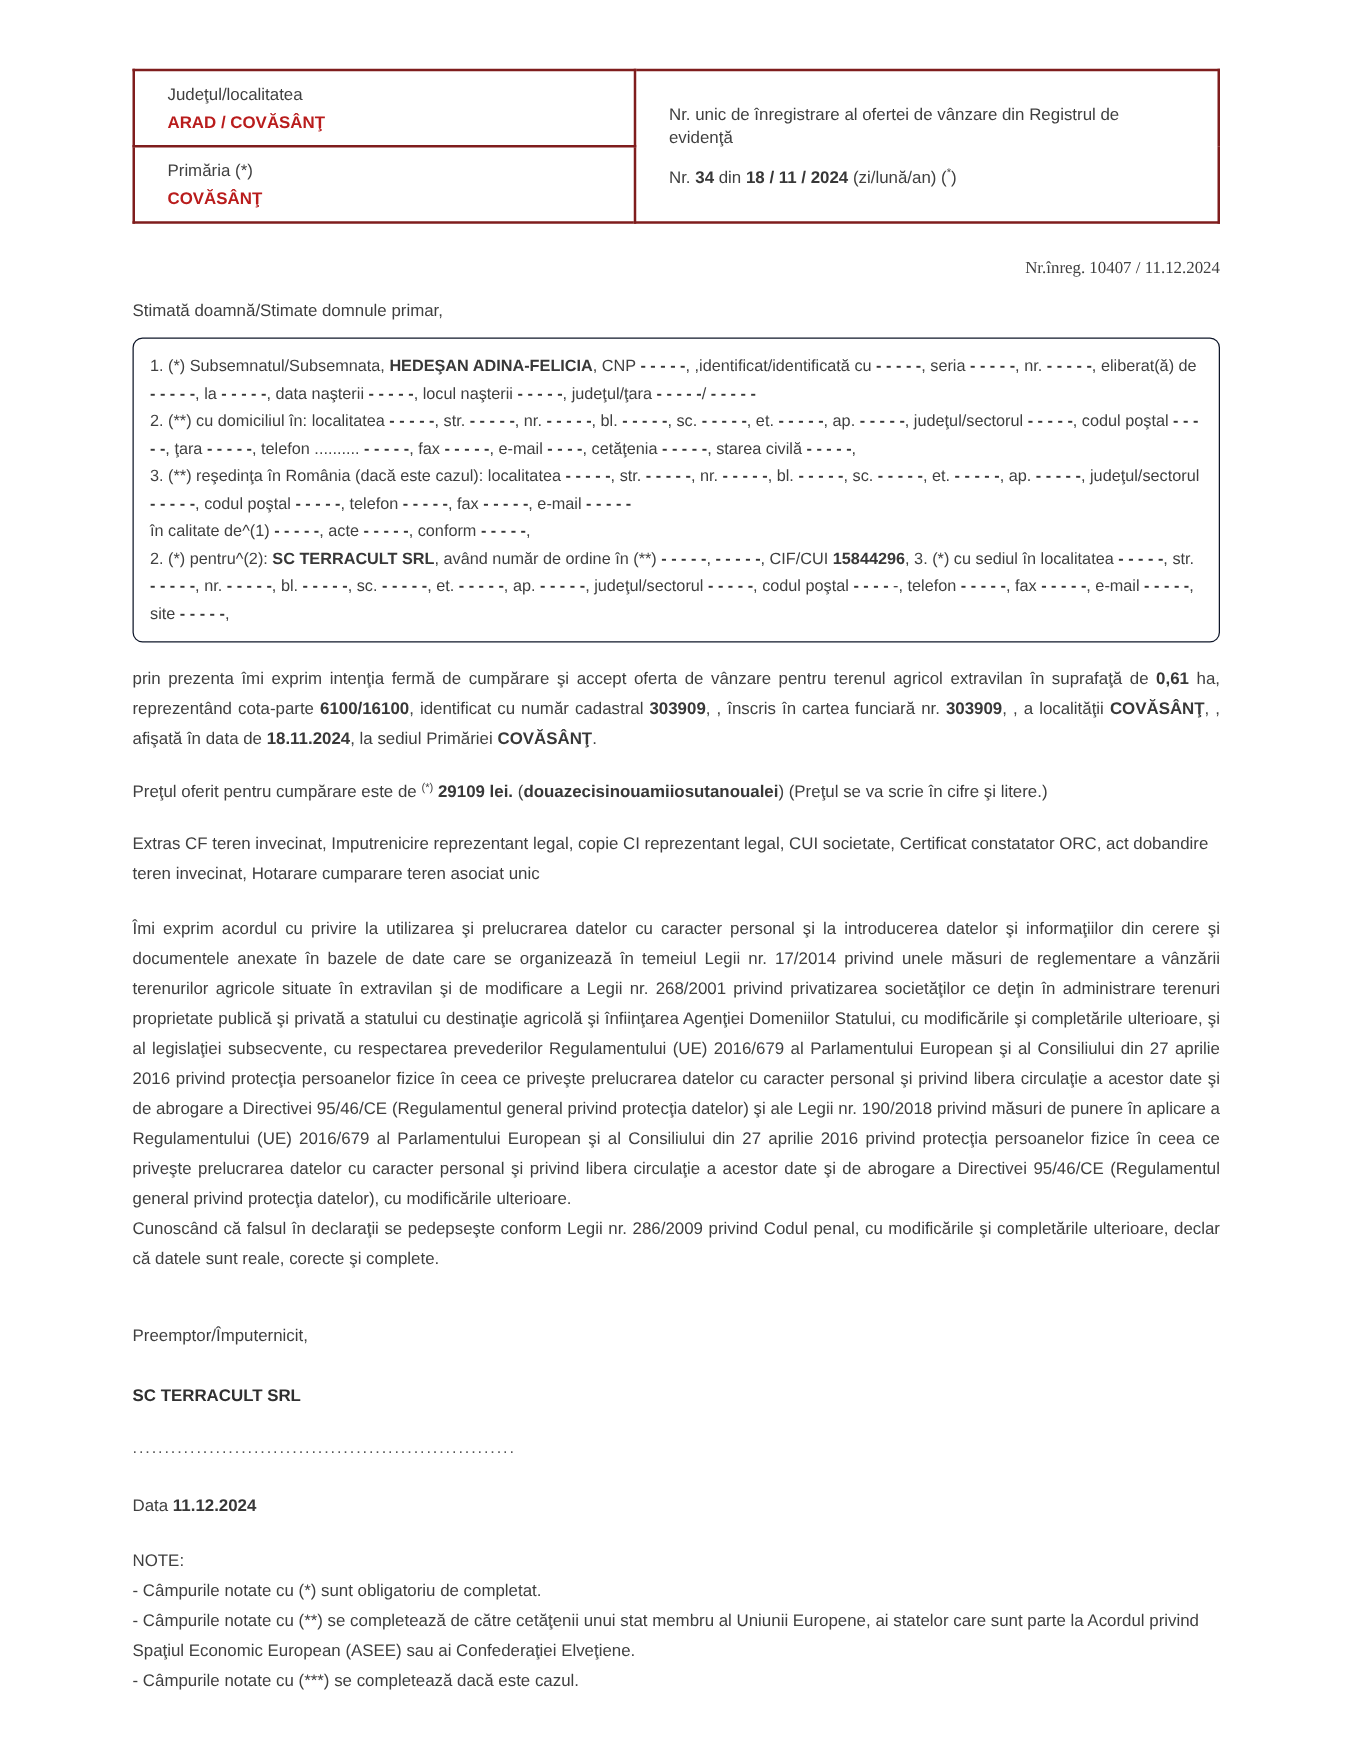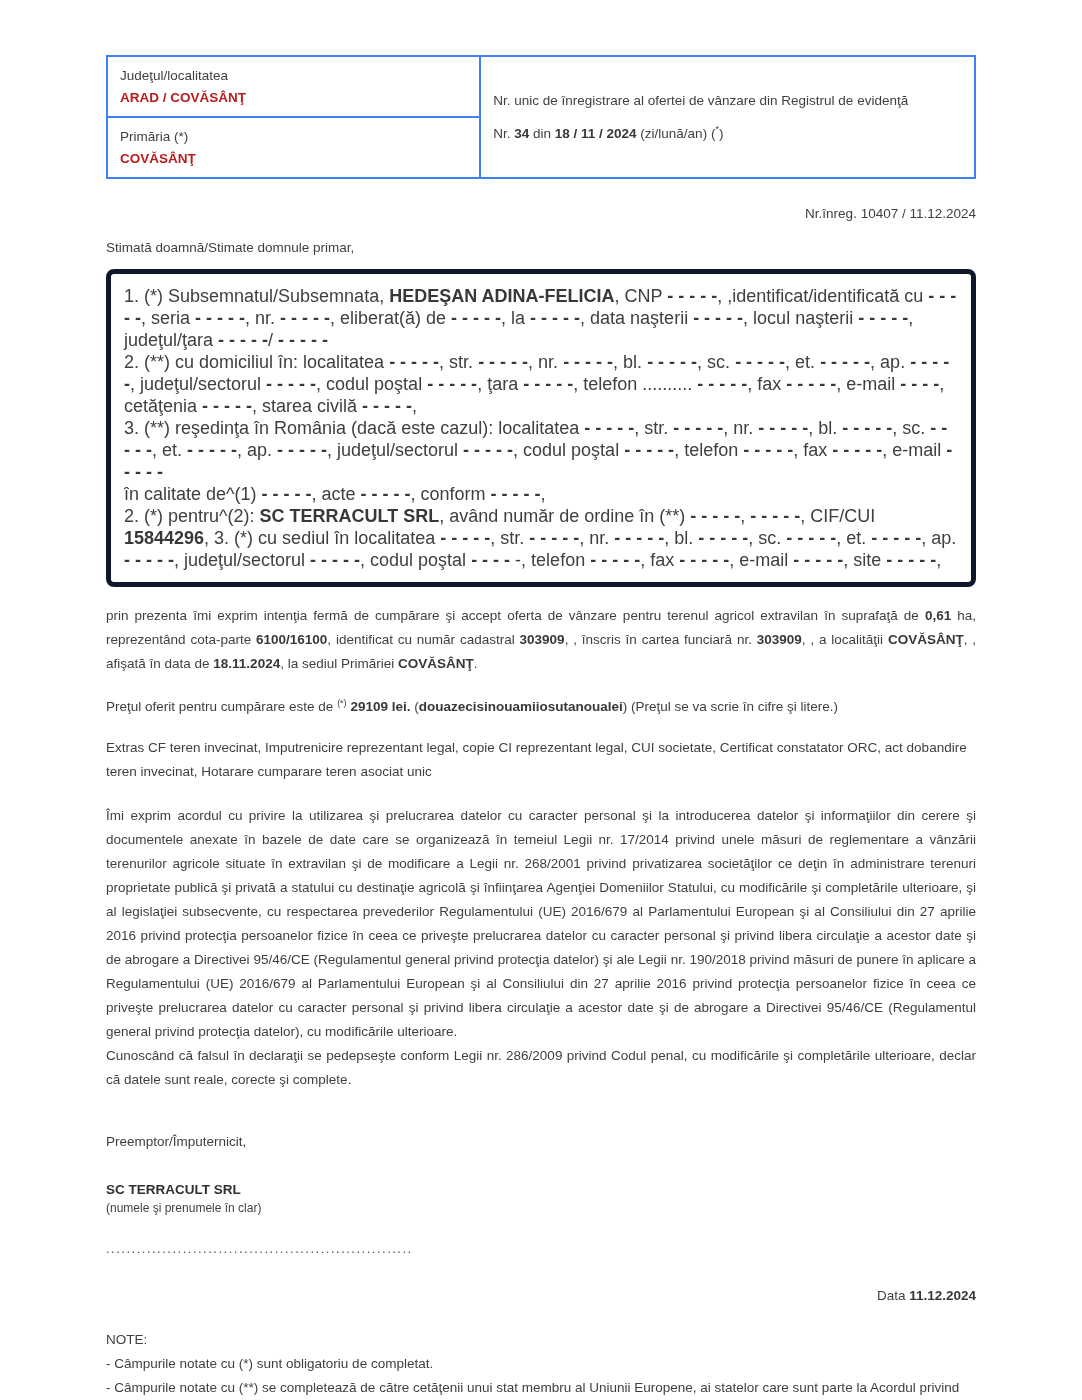--- a/index.html
+++ b/index.html
@@ -8,48 +8,48 @@
     font-family:"Liberation Sans", sans-serif;
     color:#3f3f3f;
     -webkit-font-smoothing:antialiased;
   }
   .page { padding:55px 106px 40px 106px; box-sizing:border-box; }
   b { font-weight:bold; color:#383838; }
   sup { font-size:9px; }
 
   
   .header-table { width:100%; border-collapse:collapse; table-layout:fixed; font-size:13.5px; }
-  .header-table td { border:2px solid #3b82f6; vertical-align:middle; padding:6px 12px; }
+  .header-table td { border:2px solid #7f1d1d; vertical-align:middle; padding:6px 26px; }
   .cell-left { width:40%; height:47px; }
   .cell-label { color:#3f3f3f; margin-bottom:7px; }
   .cell-value { font-weight:bold; color:#b91c1c; }
   .cell-right div { line-height:18px; }
   .cell-right .line2 { margin-top:10px; }
 
-  .reg-line { text-align:right; font-size:13.5px; margin-top:27px; }
+  .reg-line { text-align:right; font-size:13.5px; margin-top:27px;font-family:Liberation Serif, serif; }
   .salutation { font-size:13.5px; margin-top:19px; }
 
   
   .applicant-box {
     margin-top:14px;
-    border:5px solid #0f172a;
+    border:1px solid #0f172a;
     border-radius:8px;
     padding:11px 13px;
-    font-size:18px;
+    font-size:13px;
     line-height:22px;
   }
   .applicant-box p { margin:0; }
 
   .para { font-size:13.5px; line-height:24px; margin:0; }
   .justify { text-align:justify; }
   .mt-14 { margin-top:14px; }
   .mt-17 { margin-top:17px; }
   .mt-20 { margin-top:20px; }
   .mt-26 { margin-top:38px; }
-  .mt-28 { margin-top:28px;text-align:right; }
+  .mt-28 { margin-top:28px; }
 
   .sig-name { font-size:13.5px; font-weight:bold; color:#303030; margin:28px 0 0 0; }
   .sig-note { font-size:12px; margin:4px 0 0 0; }
   .dotted { font-size:13px; letter-spacing:1.5px; color:#555; margin-top:26px; white-space:nowrap; overflow:hidden; }
   .notes p { margin:0; font-size:13.5px; line-height:24px; }
 </style>
 </head>
 <body>
 
 <div class="page">
@@ -96,21 +96,20 @@
   </div>
 
   <div class="mt-20">
     <p class="para justify">Îmi exprim acordul cu privire la utilizarea şi prelucrarea datelor cu caracter personal şi la introducerea datelor şi informaţiilor din cerere şi documentele anexate în bazele de date care se organizează în temeiul Legii nr. 17/2014 privind unele măsuri de reglementare a vânzării terenurilor agricole situate în extravilan şi de modificare a Legii nr. 268/2001 privind privatizarea societăţilor ce deţin în administrare terenuri proprietate publică şi privată a statului cu destinaţie agricolă şi înfiinţarea Agenţiei Domeniilor Statului, cu modificările şi completările ulterioare, şi al legislaţiei subsecvente, cu respectarea prevederilor Regulamentului (UE) 2016/679 al Parlamentului European şi al Consiliului din 27 aprilie 2016 privind protecţia persoanelor fizice în ceea ce priveşte prelucrarea datelor cu caracter personal şi privind libera circulaţie a acestor date şi de abrogare a Directivei 95/46/CE (Regulamentul general privind protecţia datelor) şi ale Legii nr. 190/2018 privind măsuri de punere în aplicare a Regulamentului (UE) 2016/679 al Parlamentului European şi al Consiliului din 27 aprilie 2016 privind protecţia persoanelor fizice în ceea ce priveşte prelucrarea datelor cu caracter personal şi privind libera circulaţie a acestor date şi de abrogare a Directivei 95/46/CE (Regulamentul general privind protecţia datelor), cu modificările ulterioare.</p>
     <p class="para justify">Cunoscând că falsul în declaraţii se pedepseşte conform Legii nr. 286/2009 privind Codul penal, cu modificările şi completările ulterioare, declar că datele sunt reale, corecte şi complete.</p>
   </div>
 
   <p class="para mt-26">Preemptor/Împuternicit,</p>
 
   <p class="sig-name">SC TERRACULT SRL</p>
-  <p class="sig-note">(numele şi prenumele în clar)</p>
 
   <div class="dotted">............................................................</div>
 
   <p class="para mt-28"><span>Data </span><b>11.12.2024</b></p>
 
   <div class="notes mt-20">
     <p>NOTE:</p>
     <p>- Câmpurile notate cu (*) sunt obligatoriu de completat.</p>
     <p>- Câmpurile notate cu (**) se completează de către cetăţenii unui stat membru al Uniunii Europene, ai statelor care sunt parte la Acordul privind Spaţiul Economic European (ASEE) sau ai Confederaţiei Elveţiene.</p>
     <p>- Câmpurile notate cu (***) se completează dacă este cazul.</p>

